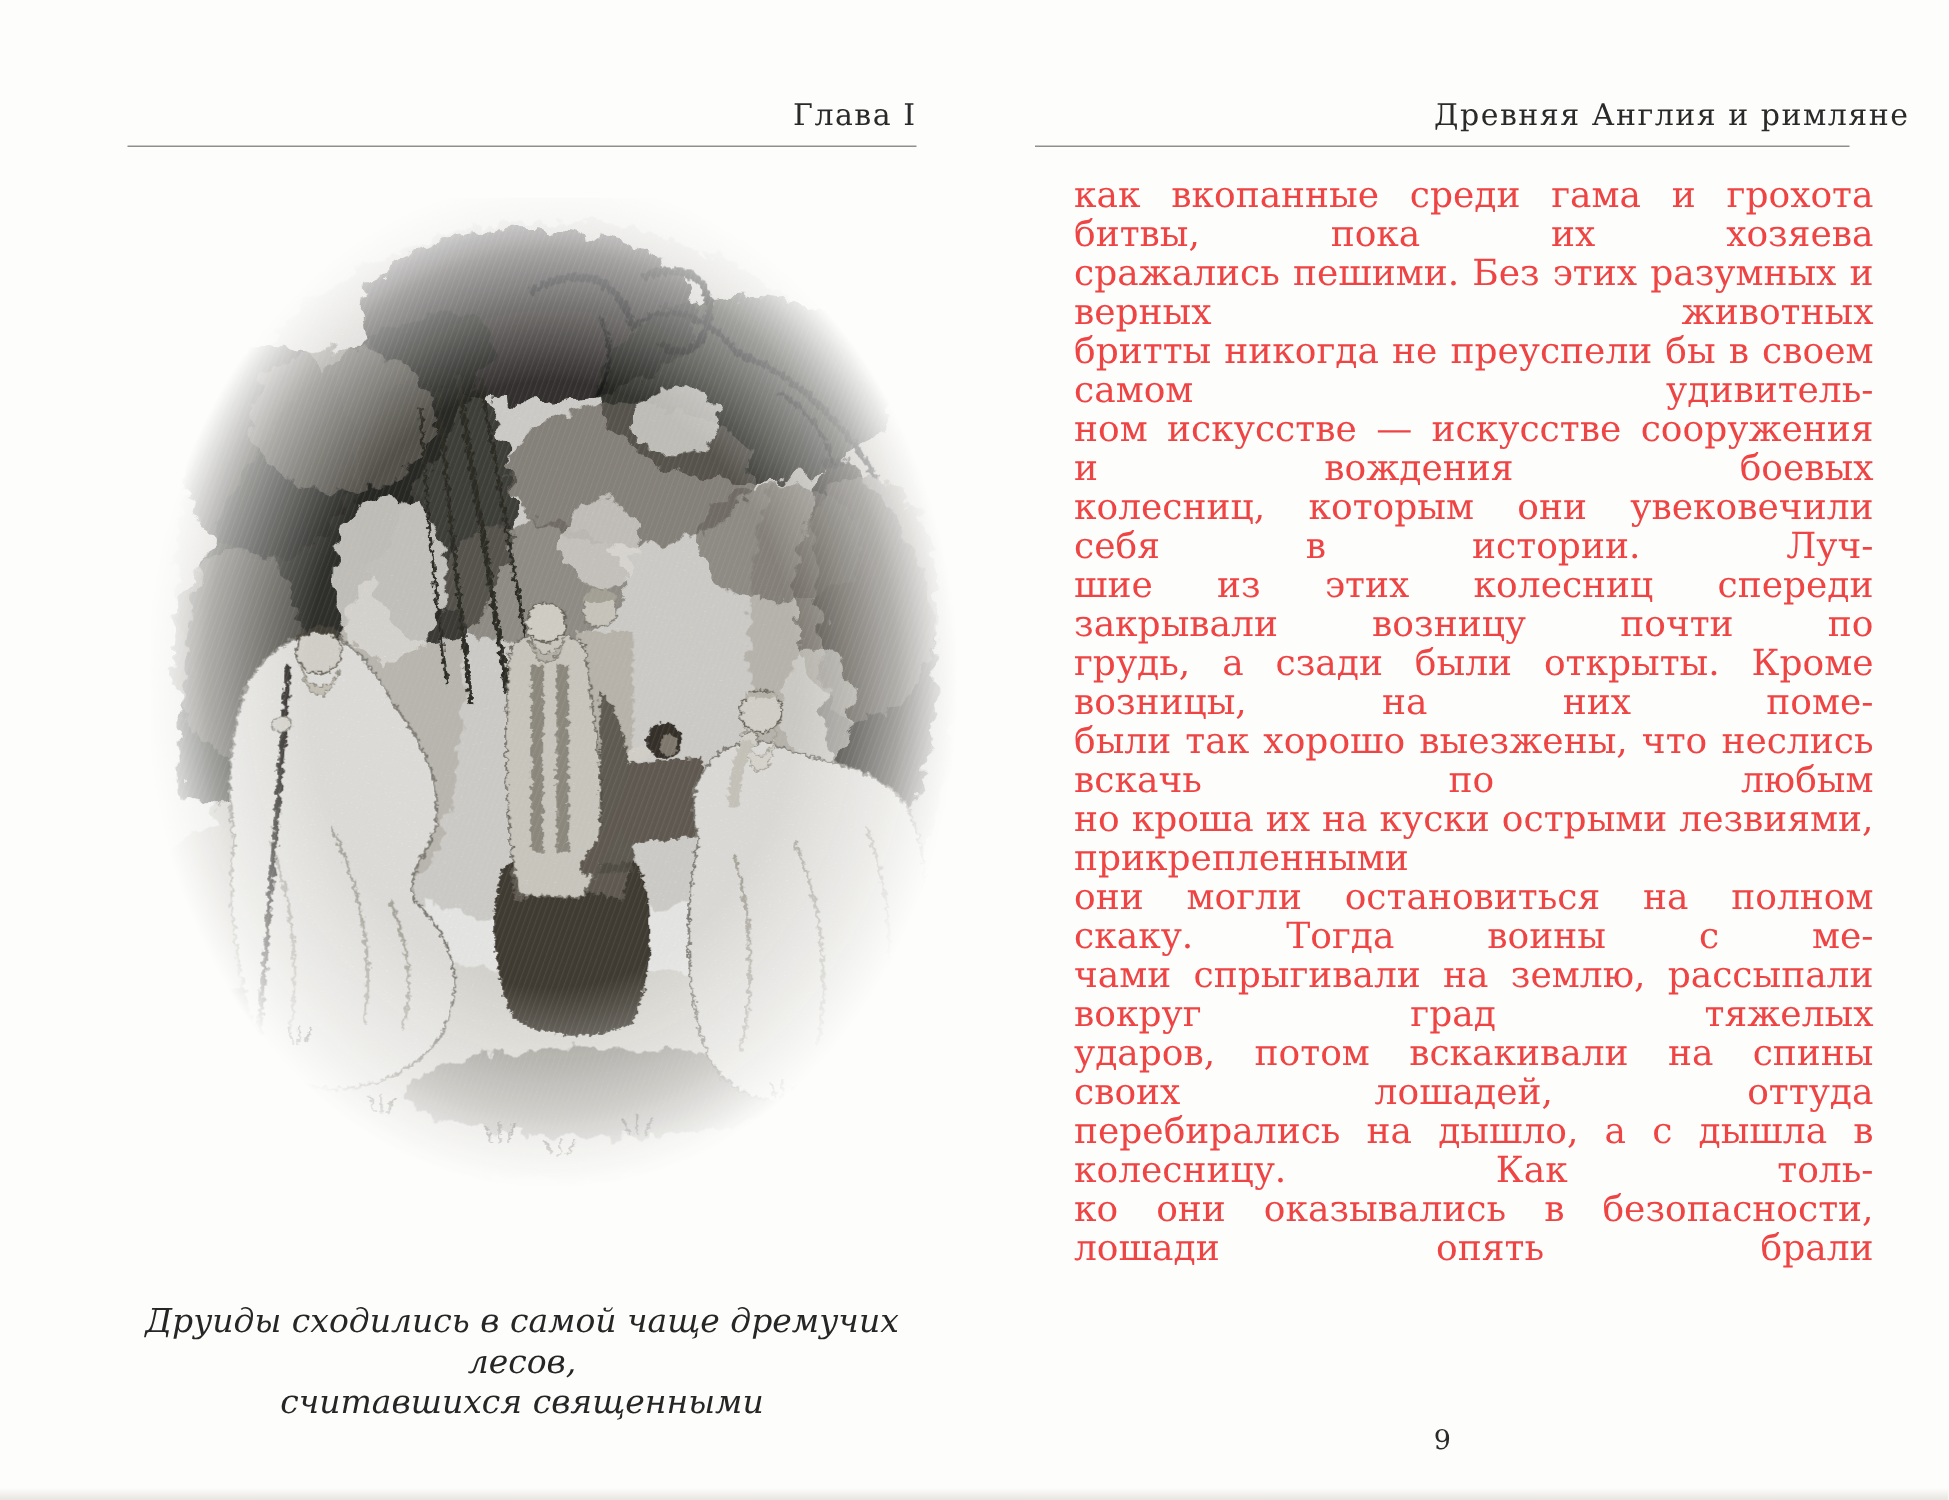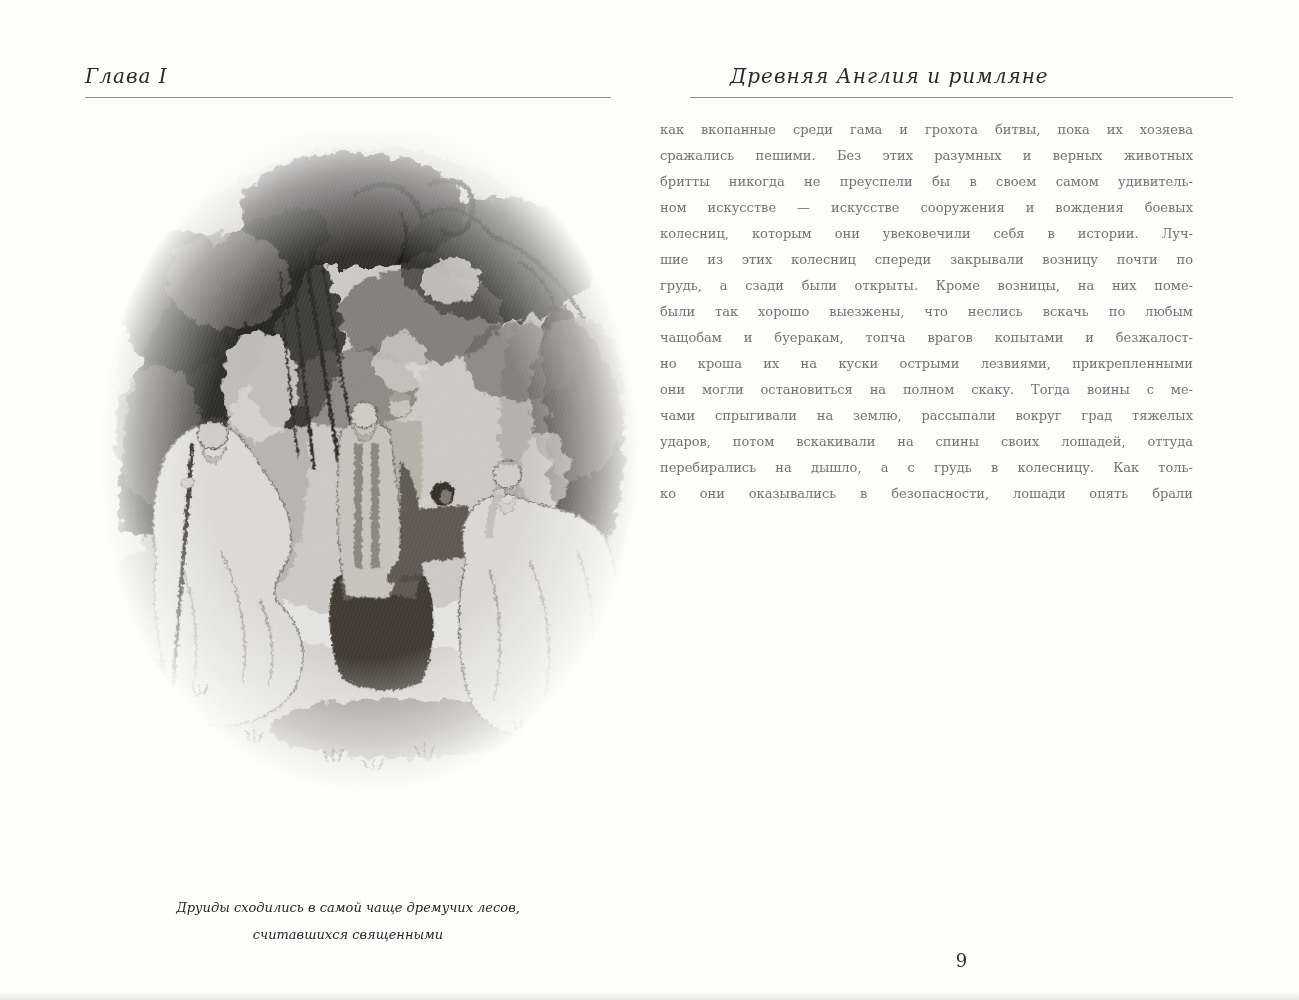--- a/index.html
+++ b/index.html
@@ -8,39 +8,38 @@
     background:#fdfdfc;
     font-family:"DejaVu Serif","Liberation Serif",serif;
     color:#1f1f1f;
   }
   .page-edge-bottom{
     position:absolute;left:0;top:992px;width:1299px;height:8px;
     background:linear-gradient(#fdfdfc,#e7e5e1);
   }
   .running-head{
     position:absolute;top:64px;height:28px;
-    text-align:left;font-size:20px;letter-spacing:1px;color:#2a2a2a;
-    font-style:italic;
+    text-align:right;font-size:20px;letter-spacing:1px;color:#2a2a2a;
   }
   #left-head{left:85px;width:526px;}
   #right-head{left:730px;width:543px;}
   .head-rule{
     position:absolute;top:97px;height:0;border-top:1px solid #8f8f8f;
   }
   #left-rule{left:85px;width:526px;}
   #right-rule{left:690px;width:543px;}
   #illustration{position:absolute;left:100px;top:132px;width:540px;height:668px;}
   #caption{
     position:absolute;left:85px;top:868px;width:526px;
-    font-style:italic;font-size:13px;line-height:27px;color:#262626;margin-top:26px;
+    font-style:italic;font-size:22px;line-height:27px;color:#262626;
   }
   .cap-line{text-align:center;}
   #body-text{
-    position:absolute;left:660px;top:117px;width:533px;
-    font-size:13px;line-height:26px;color:#737373;
+    position:absolute;left:716px;top:117px;width:533px;
+    font-size:24px;line-height:26px;color:#ef4444;
   }
   .para{margin:0;}
   .tline{text-align:justify;text-align-last:justify;white-space:normal;}
   #page-number{
     position:absolute;left:690px;top:950px;width:543px;
     text-align:center;font-size:18px;color:#2a2a2a;
   }
 </style>
 </head>
 <body>
@@ -197,25 +196,24 @@
 <div id="body-text">
     <div class="para">
       <div class="tline">как вкопанные среди гама и грохота битвы, пока их хозяева</div>
       <div class="tline">сражались пешими. Без этих разумных и верных животных</div>
       <div class="tline">бритты никогда не преуспели бы в своем самом удивитель-</div>
       <div class="tline">ном искусстве — искусстве сооружения и вождения боевых</div>
       <div class="tline">колесниц, которым они увековечили себя в истории. Луч-</div>
       <div class="tline">шие из этих колесниц спереди закрывали возницу почти по</div>
       <div class="tline">грудь, а сзади были открыты. Кроме возницы, на них поме-</div>
       <div class="tline">были так хорошо выезжены, что неслись вскачь по любым</div>
-      <div class="tline">чащобам и буеракам, топча врагов копытами и безжалост-</div>
       <div class="tline">но кроша их на куски острыми лезвиями, прикрепленными</div>
       <div class="tline">они могли остановиться на полном скаку. Тогда воины с ме-</div>
       <div class="tline">чами спрыгивали на землю, рассыпали вокруг град тяжелых</div>
       <div class="tline">ударов, потом вскакивали на спины своих лошадей, оттуда</div>
-      <div class="tline">перебирались на дышло, а с грудь в колесницу. Как толь-</div>
+      <div class="tline">перебирались на дышло, а с дышла в колесницу. Как толь-</div>
       <div class="tline">ко они оказывались в безопасности, лошади опять брали</div>
     </div>
   </div>
 
 <div id="page-number">9</div>
 
 <div class="page-edge-bottom"></div>
 
 </body></html>

